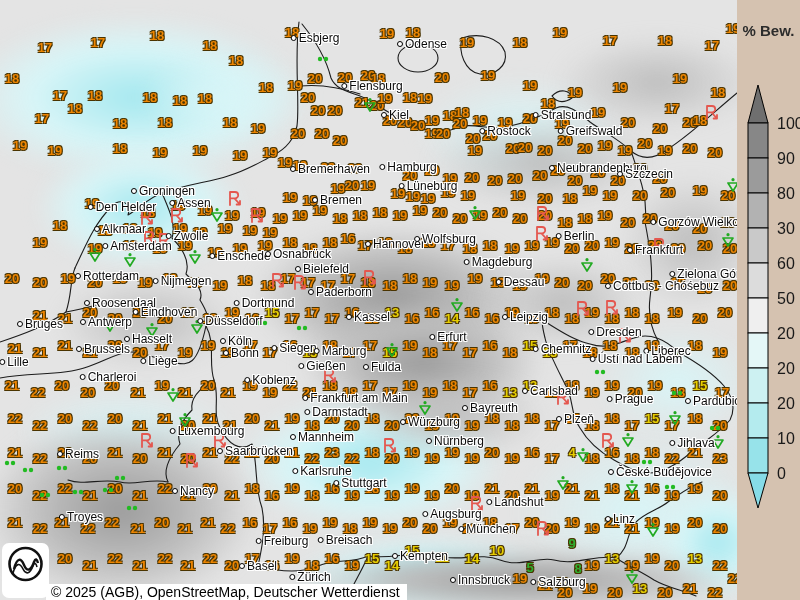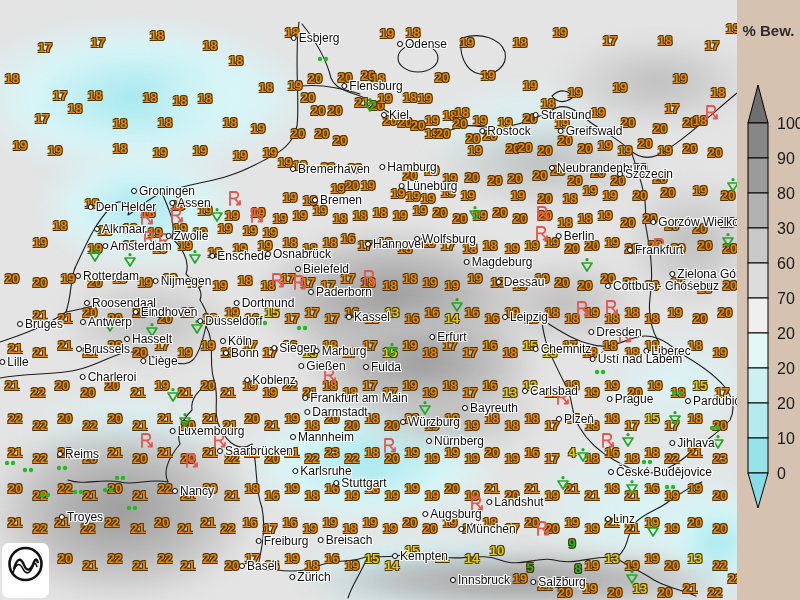--- a/index.html
+++ b/index.html
@@ -934,20 +934,21 @@
         </defs>
         <circle cx="23.5" cy="21" r="16" fill="#fff" stroke="#111" stroke-width="2.6"></circle>
         <path d="M12,26 C15,14 19,15 22,22 C25,29 29,28 32,19 C33.5,15 35,16 36,20" fill="none" stroke="#111" stroke-width="2.4"></path>
         <path d="M11,30 C14,19 18,20 21,26 C24,32 28,31 31,23 C32.5,19 34,20 35,24" fill="none" stroke="#111" stroke-width="1.6"></path>
         <text font-size="9.5" font-weight="bold" font-family="Liberation Sans, sans-serif" fill="#111" letter-spacing="2.5">
           <textPath href="#logo-arc" startOffset="4%"><tspan id="logo-tp"></tspan></textPath>
         </text>
       </svg>
     </div>
 
+    <div class="copyright">© 2025 (AGB), OpenStreetMap, Deutscher Wetterdienst</div>
   </div>
 
   <div class="legend" style="background: rgb(213, 194, 176);">
     <div class="legend-title">% Bew.</div>
     <div class="scale">
         <svg width="24" height="432" style="position:absolute;left:0;top:0">
           <polygon points="11,0 1,38 21,38" fill="#6f6f6f" stroke="#000" stroke-width="1"></polygon>
           <rect x="1" y="38" width="20" height="35" fill="#878787" stroke="#000" stroke-width="1"></rect>
           <rect x="1" y="73" width="20" height="35" fill="#9b9b9b" stroke="#000" stroke-width="1"></rect>
           <rect x="1" y="108" width="20" height="35" fill="#b2b2b2" stroke="#000" stroke-width="1"></rect>
@@ -958,21 +959,21 @@
           <rect x="1" y="283" width="20" height="35" fill="#cdf1f2" stroke="#000" stroke-width="1"></rect>
           <rect x="1" y="318" width="20" height="35" fill="#b4ebee" stroke="#000" stroke-width="1"></rect>
           <rect x="1" y="353" width="20" height="35" fill="#97e3ea" stroke="#000" stroke-width="1"></rect>
           <polygon points="1,388 21,388 11,423" fill="#86dce8" stroke="#000" stroke-width="1"></polygon>
         </svg>
         <div class="tick" style="top: 31px;">100</div>
         <div class="tick" style="top: 66px;">90</div>
         <div class="tick" style="top: 101px;">80</div>
         <div class="tick" style="top: 136px;">30</div>
         <div class="tick" style="top: 171px;">60</div>
-        <div class="tick" style="top: 206px;">70</div>
+        <div class="tick" style="top: 206px;">50</div>
         <div class="tick" style="top: 241px;">20</div>
         <div class="tick" style="top: 276px;">20</div>
         <div class="tick" style="top: 311px;">20</div>
         <div class="tick" style="top: 346px;">10</div>
         <div class="tick" style="top: 381px;">0</div>
       </div>
   </div>
 
 </div>
 

